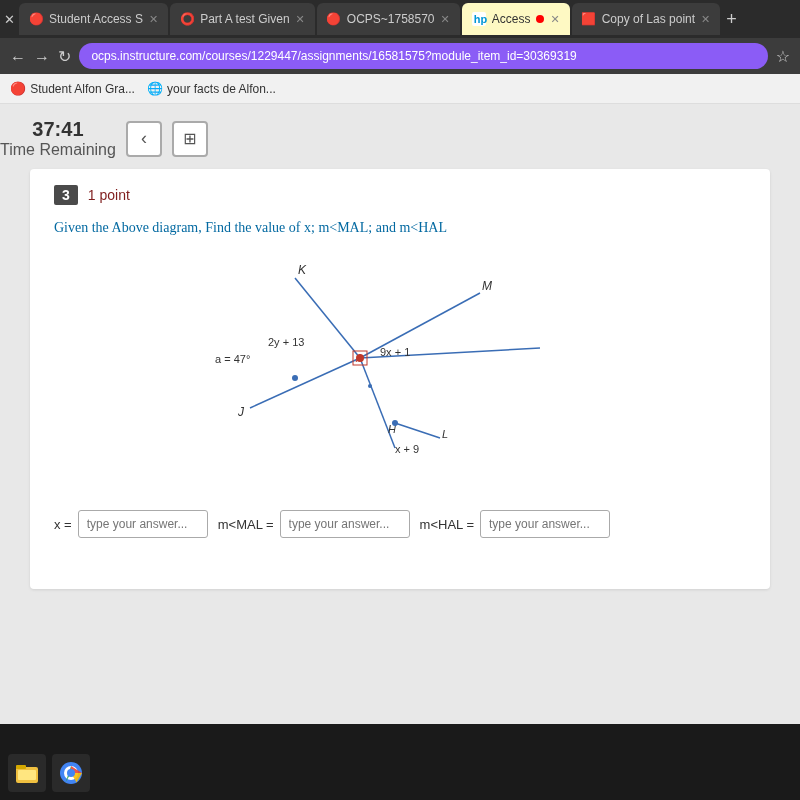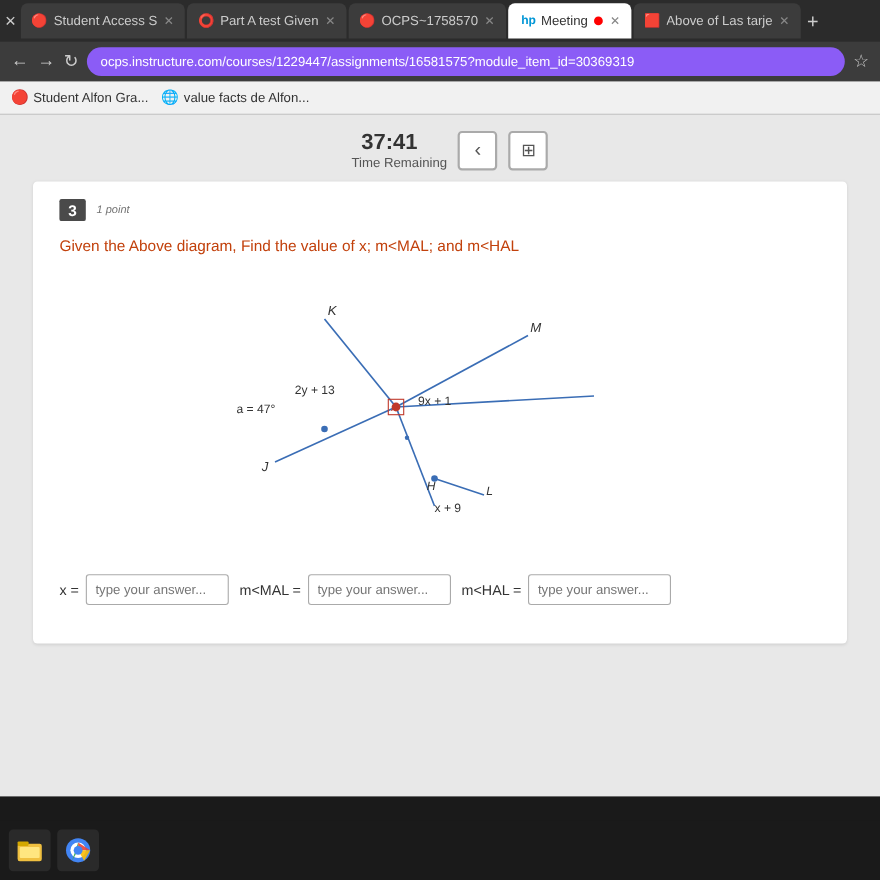--- a/index.html
+++ b/index.html
@@ -25,21 +25,21 @@
       border-radius: 6px 6px 0 0;
       font-size: 12px;
       color: #ccc;
       background: #3c3c3c;
       gap: 6px;
       max-width: 160px;
       overflow: hidden;
       white-space: nowrap;
     }
     .tab.active {
-      background: #ffffff;
+      background: #fef9c3;
       color: #333;
     }
     .tab-icon { width: 14px; height: 14px; flex-shrink: 0; }
     .tab-label { overflow: hidden; text-overflow: ellipsis; flex: 1; text-align: right; }
     .tab-close {
       font-size: 11px;
       color: #888;
       cursor: pointer;
       flex-shrink: 0;
     }
@@ -91,36 +91,35 @@
       width: 800px;
       height: 620px;
       position: relative;
       overflow: hidden;
     }
 
     
     .timer-area {
       display: flex;
       align-items: center;
-      justify-content: center;
+      justify-content: flex-start;
       gap: 10px;
       padding: 14px 0 10px 0;
     }
     .timer-box {
       text-align: center;
     }
     .timer-value {
       font-size: 20px;
       font-weight: bold;
       color: #333;
     }
     .timer-label {
-      font-size: 12px;
+      font-size: 16px;
       color: #555;
-      margin-left: 18px;
     }
     .nav-btn {
       width: 36px;
       height: 36px;
       border: 2px solid #aaa;
       border-radius: 4px;
       background: #fff;
       font-size: 18px;
       color: #555;
       cursor: pointer;
@@ -161,30 +160,30 @@
     }
     .question-number {
       background: #4a4a4a;
       color: #fff;
       font-size: 14px;
       font-weight: bold;
       padding: 2px 8px;
       border-radius: 2px;
     }
     .question-points {
-      font-size: 10px;
-      color: #737373;
-      font-style: italic;
+      font-size: 14px;
+      color: #7f1d1d;
     }
 
     .question-text {
       font-size: 14px;
-      color: #c2410c;
-      margin-bottom: 16px;
+      color: #0369a1;
+      margin-bottom: 0;
       line-height: 1.5;
+      font-family: Liberation Serif, serif;
     }
 
     
     .diagram-area {
       width: 100%;
       height: 260px;
       position: relative;
     }
 
     
@@ -266,28 +265,28 @@
     </div>
 
     <div class="tab">
       <span class="tab-icon" style="color:#e33;">🔴</span>
       <span class="tab-label">OCPS~1758570</span>
       <span class="tab-close">✕</span>
     </div>
 
     <div class="tab active">
       <span class="tab-icon" style="font-size:11px;font-weight:bold;color:#0096d6;background:#fff;border-radius:2px;padding:1px 2px;">hp</span>
-      <span class="tab-label">Meeting</span>
+      <span class="tab-label">Access</span>
       <span style="width:8px;height:8px;background:red;border-radius:50%;display:inline-block;"></span>
       <span class="tab-close">✕</span>
     </div>
 
     <div class="tab">
       <span class="tab-icon">🟥</span>
-      <span class="tab-label">Above of Las tarje</span>
+      <span class="tab-label">Copy of Las point</span>
       <span class="tab-close">✕</span>
     </div>
 
     <span style="color:#ccc;font-size:18px;cursor:pointer;margin-left:4px;">+</span>
   </div>
 
   <div class="address-bar">
     <span style="color:#ccc;font-size:16px;cursor:pointer;">←</span>
     <span style="color:#ccc;font-size:16px;cursor:pointer;">→</span>
     <span style="color:#ccc;font-size:16px;cursor:pointer;">↻</span>
@@ -295,21 +294,21 @@
     <span class="star-icon">☆</span>
   </div>
 
   <div class="bookmarks-bar">
     <div class="bookmark-item">
       <span class="bookmark-icon">🔴</span>
       <span>Student Alfon Gra...</span>
     </div>
     <div class="bookmark-item">
       <span class="bookmark-icon">🌐</span>
-      <span>value facts de Alfon...</span>
+      <span>your facts de Alfon...</span>
     </div>
   </div>
 </div>
 
 <div class="page-content">
 
   <div class="timer-area">
     <div class="timer-box">
       <div class="timer-value">37:41</div>
       <div class="timer-label">Time Remaining</div>

